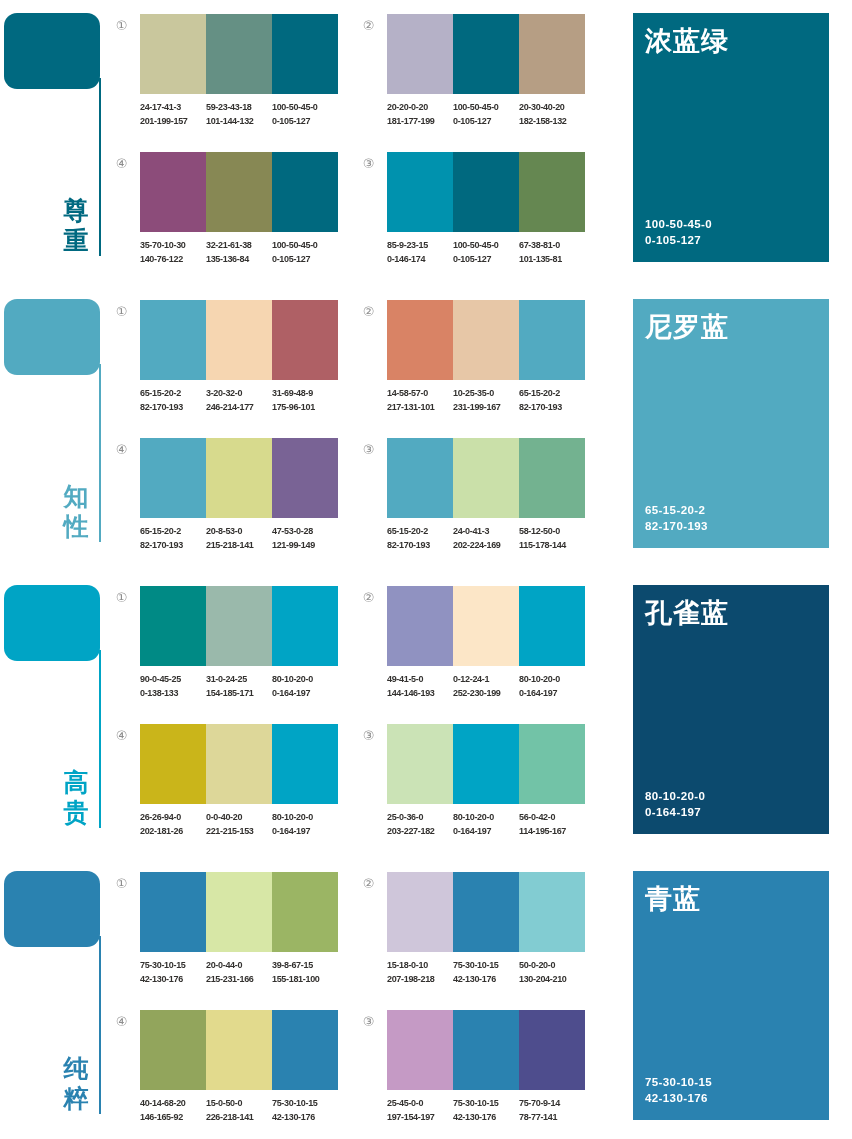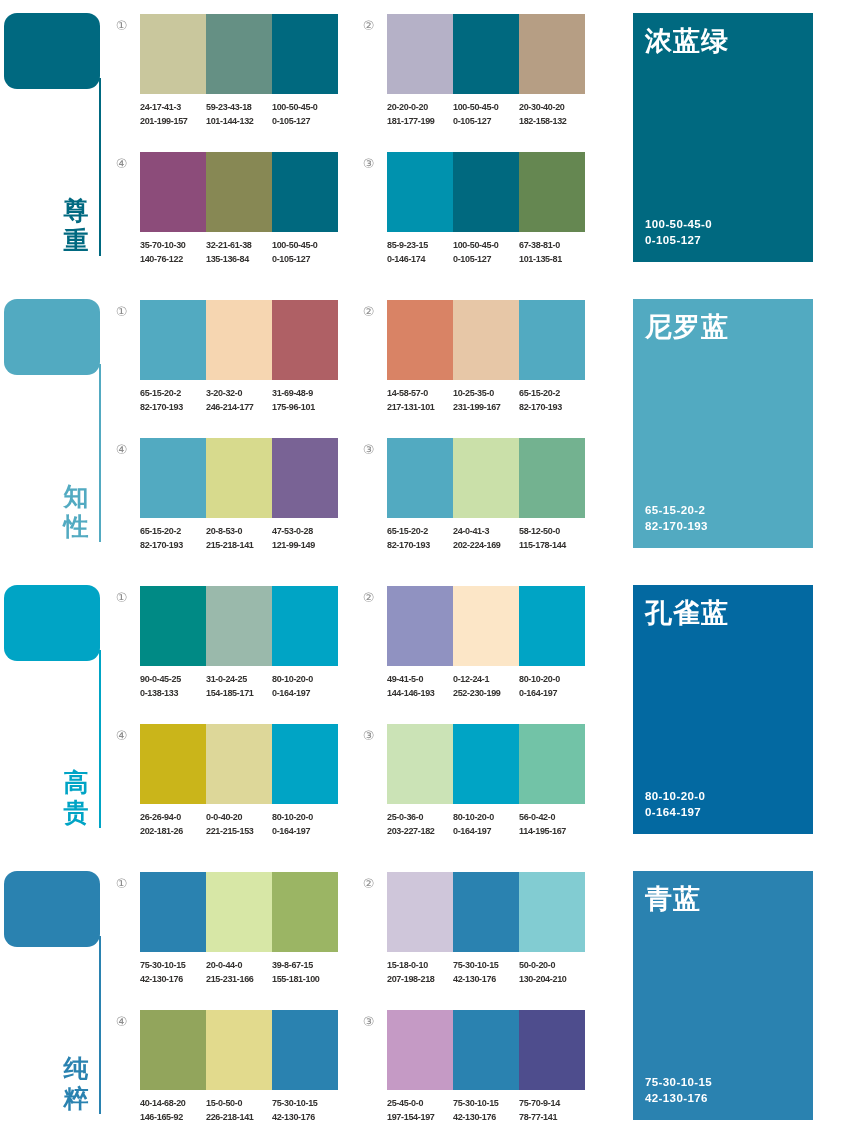--- a/index.html
+++ b/index.html
@@ -69,21 +69,21 @@
     letter-spacing:-0.35px;
     transform:scaleX(0.95);
     transform-origin:left top;
     white-space:nowrap;
   }
   .codes .col div{white-space:nowrap;}
 
   
   .panel{
     position:absolute;left:633px;top:13px;
-    width:180px;height:249px;
+    width:196px;height:249px;
   }
   .panel-name{
     position:absolute;left:12px;top:12px;
     color:#ffffff;
     font-size:27px;
     font-weight:700;
     line-height:32px;
     letter-spacing:1px;
     font-family:"DejaVu Sans","Liberation Sans",sans-serif;
     white-space:nowrap;
@@ -402,21 +402,21 @@
           <div class="col">
             <div>80-10-20-0</div>
             <div>0-164-197</div>
           </div>
           <div class="col">
             <div>56-0-42-0</div>
             <div>114-195-167</div>
           </div>
         </div>
       </div>
-      <div class="panel" style="background: #0369a1;">
+      <div class="panel" style="background: #0c4a6e;">
         <div class="panel-name">孔雀蓝</div>
         <div class="panel-codes">
           <div>80-10-20-0</div>
           <div>0-164-197</div>
         </div>
       </div>
     </div>
     <div class="section" style="top: 858px;">
       <div class="rail">
         <div class="rail-swatch" style="background: rgb(42, 130, 176);"></div>

